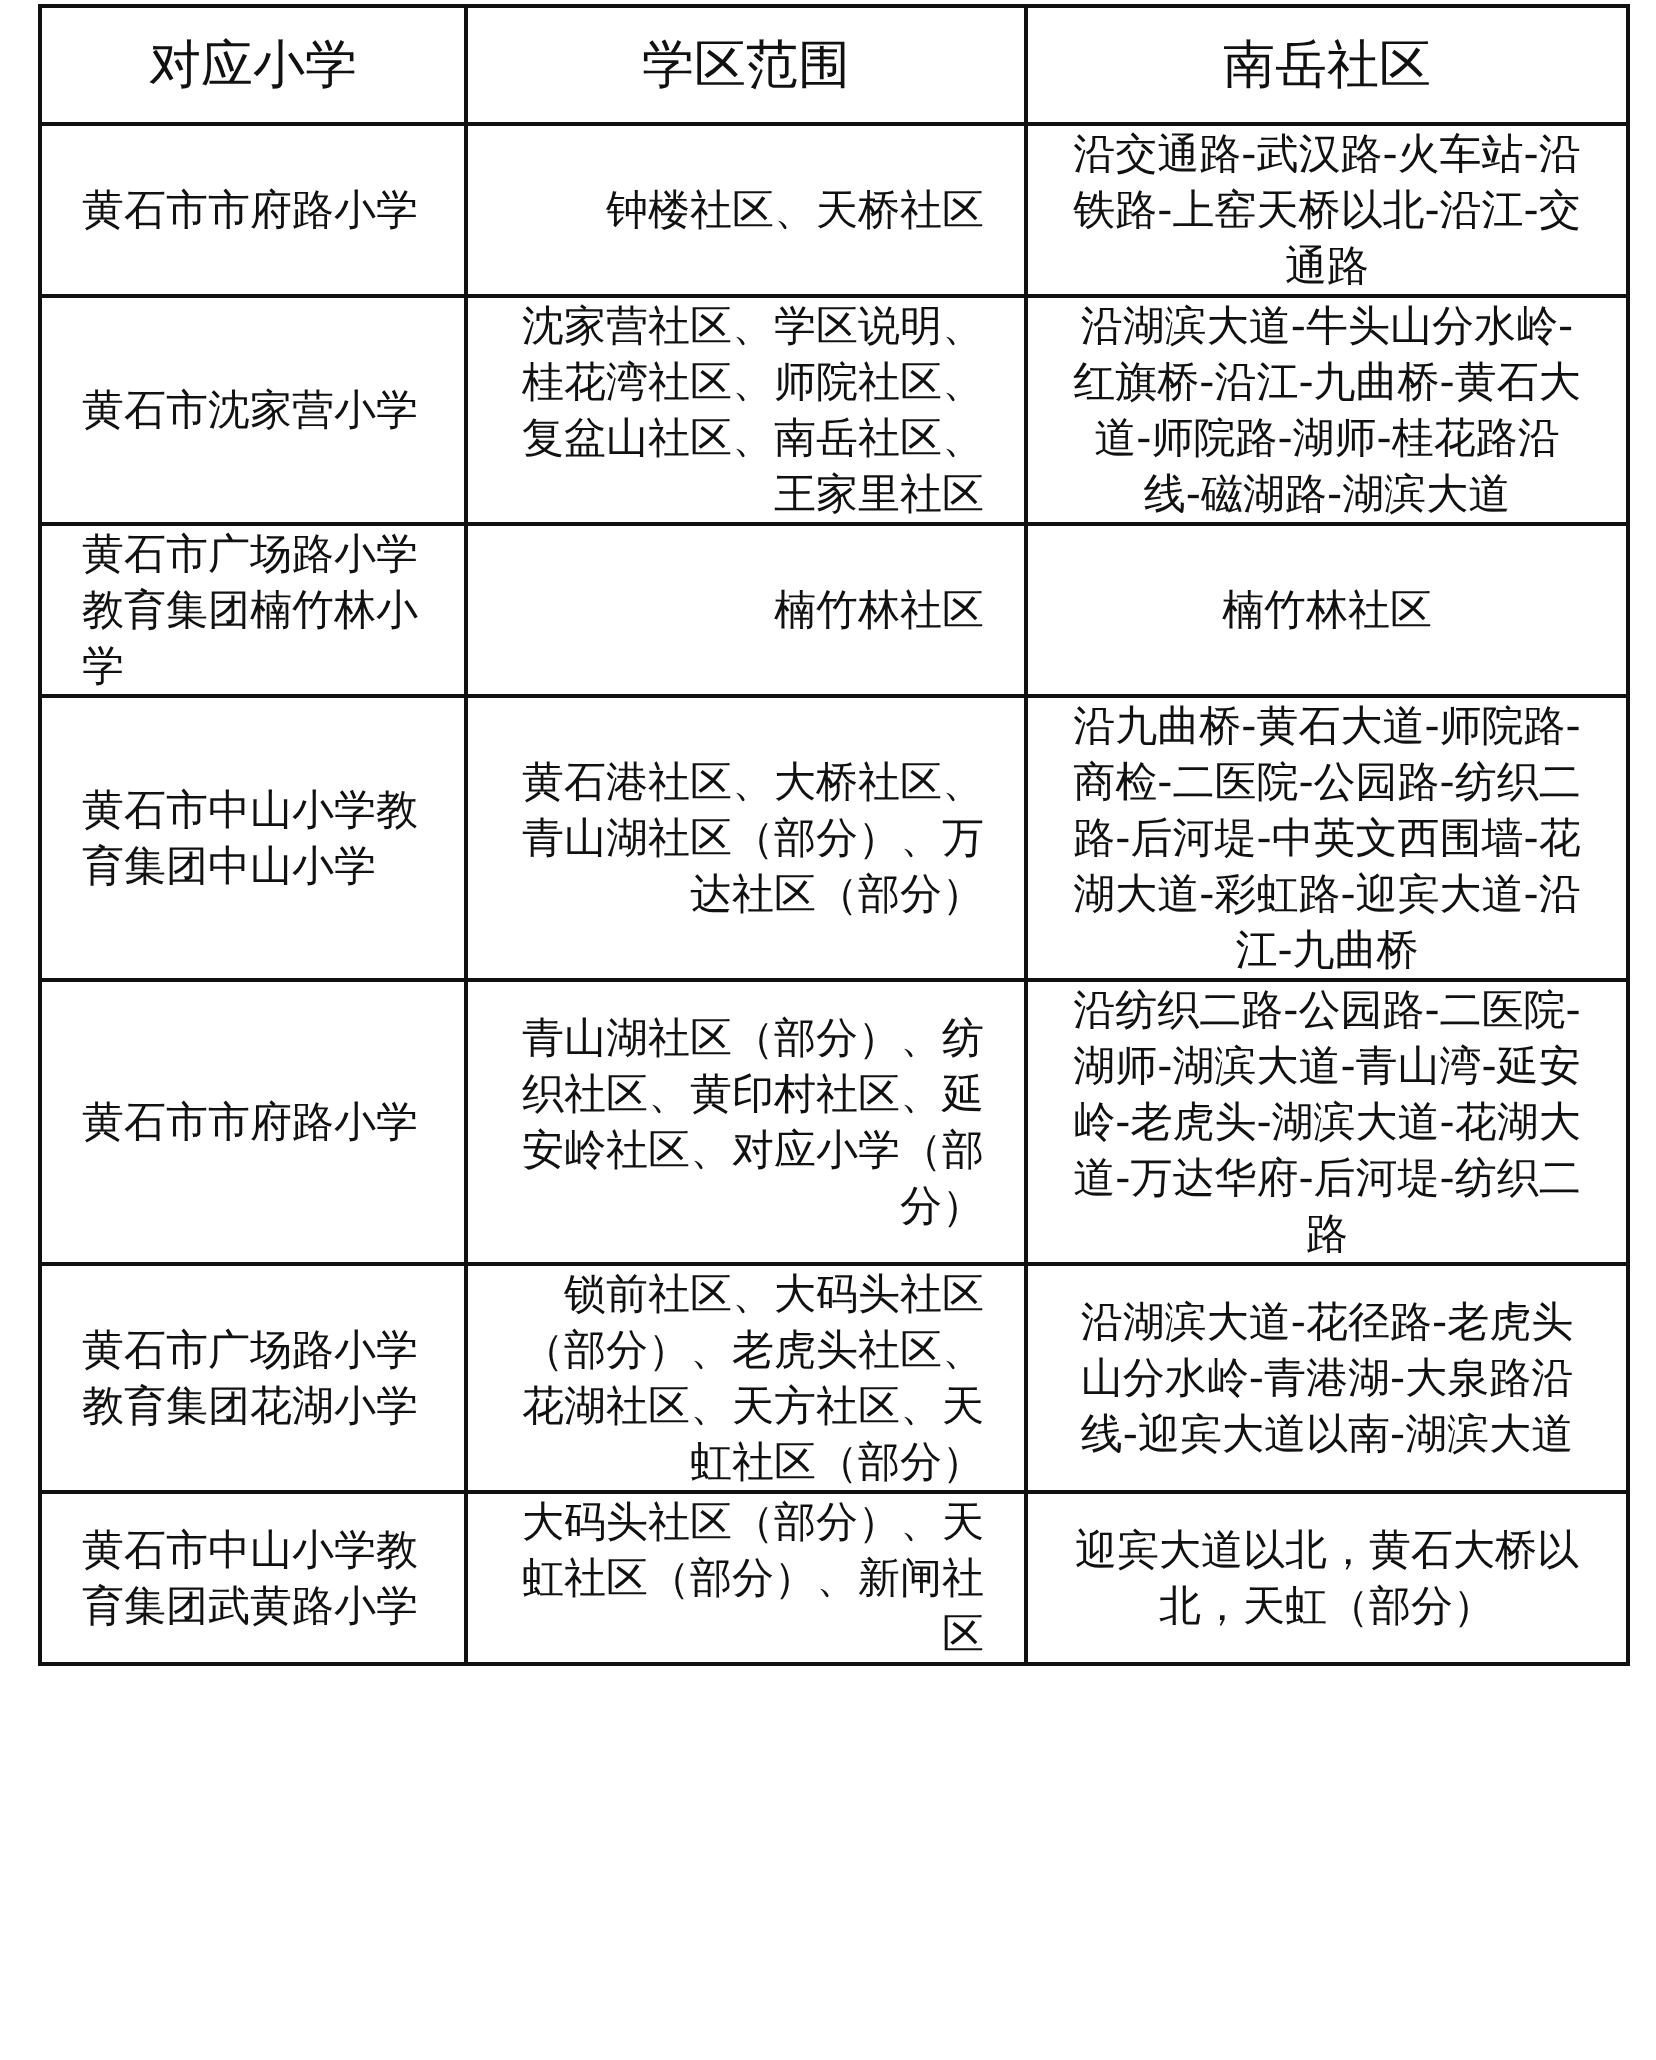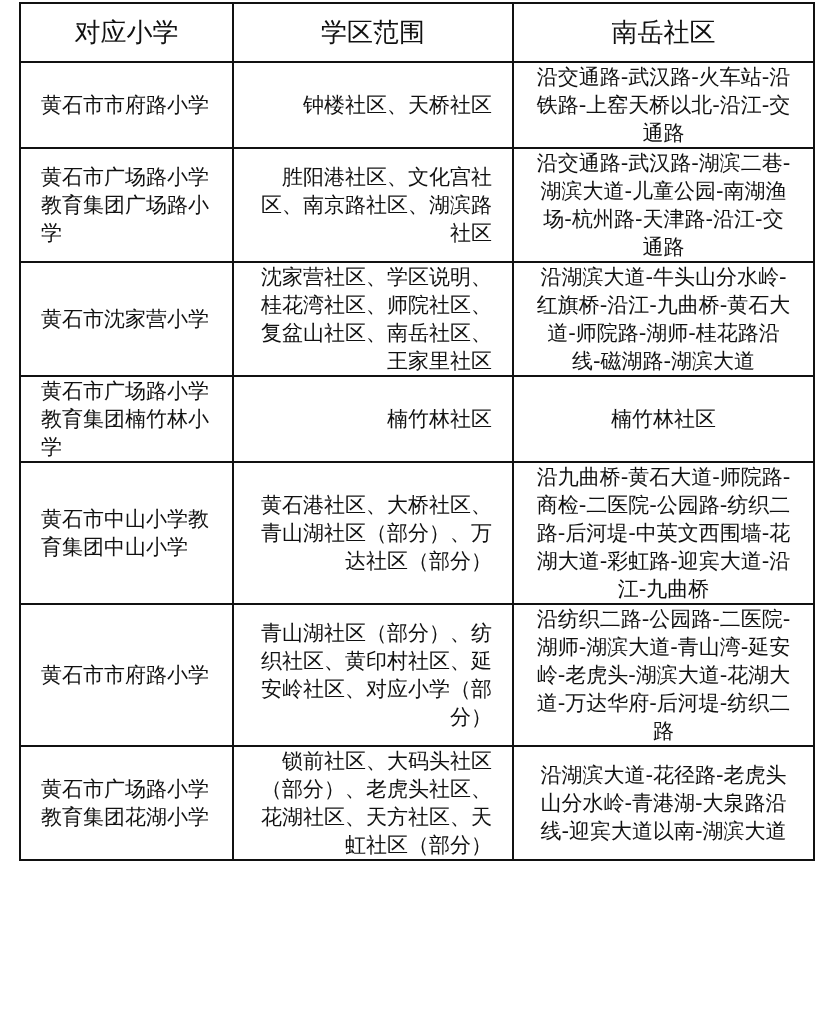--- a/index.html
+++ b/index.html
@@ -63,25 +63,20 @@
       <th>学区范围</th>
       <th>南岳社区</th>
     </tr>
   </thead>
   <tbody>
     <tr style="height:86px">
       <td class="school">黄石市市府路小学</td>
       <td class="scope">钟楼社区、天桥社区</td>
       <td class="desc">沿交通路-武汉路-火车站-沿铁路-上窑天桥以北-沿江-交通路</td>
     </tr>
-    <tr style="height:113px">
-      <td class="school">黄石市广场路小学教育集团广场路小学</td>
-      <td class="scope">胜阳港社区、文化宫社区、南京路社区、湖滨路社区</td>
-      <td class="desc">沿交通路-武汉路-湖滨二巷-湖滨大道-儿童公园-南湖渔场-杭州路-天津路-沿江-交通路</td>
-    </tr>
     <tr style="height:114px">
       <td class="school">黄石市沈家营小学</td>
       <td class="scope">沈家营社区、学区说明、桂花湾社区、师院社区、复盆山社区、南岳社区、王家里社区</td>
       <td class="desc">沿湖滨大道-牛头山分水岭-红旗桥-沿江-九曲桥-黄石大道-师院路-湖师-桂花路沿线-磁湖路-湖滨大道</td>
     </tr>
     <tr style="height:68px">
       <td class="school">黄石市广场路小学教育集团楠竹林小学</td>
       <td class="scope">楠竹林社区</td>
       <td class="desc">楠竹林社区</td>
     </tr>
@@ -93,14 +88,19 @@
     <tr style="height:139px">
       <td class="school">黄石市市府路小学</td>
       <td class="scope">青山湖社区（部分）、纺织社区、黄印村社区、延安岭社区、对应小学（部分）</td>
       <td class="desc">沿纺织二路-公园路-二医院-湖师-湖滨大道-青山湾-延安岭-老虎头-湖滨大道-花湖大道-万达华府-后河堤-纺织二路</td>
     </tr>
     <tr style="height:114px">
       <td class="school">黄石市广场路小学教育集团花湖小学</td>
       <td class="scope">锁前社区、大码头社区（部分）、老虎头社区、花湖社区、天方社区、天虹社区（部分）</td>
       <td class="desc">沿湖滨大道-花径路-老虎头山分水岭-青港湖-大泉路沿线-迎宾大道以南-湖滨大道</td>
     </tr>
+    <tr style="height:85px">
+      <td class="school">黄石市中山小学教育集团武黄路小学</td>
+      <td class="scope">大码头社区（部分）、天虹社区（部分）、新闸社区</td>
+      <td class="desc">迎宾大道以北，黄石大桥以北，天虹（部分）</td>
+    </tr>
   </tbody>
 </table>
 
 </body></html>

